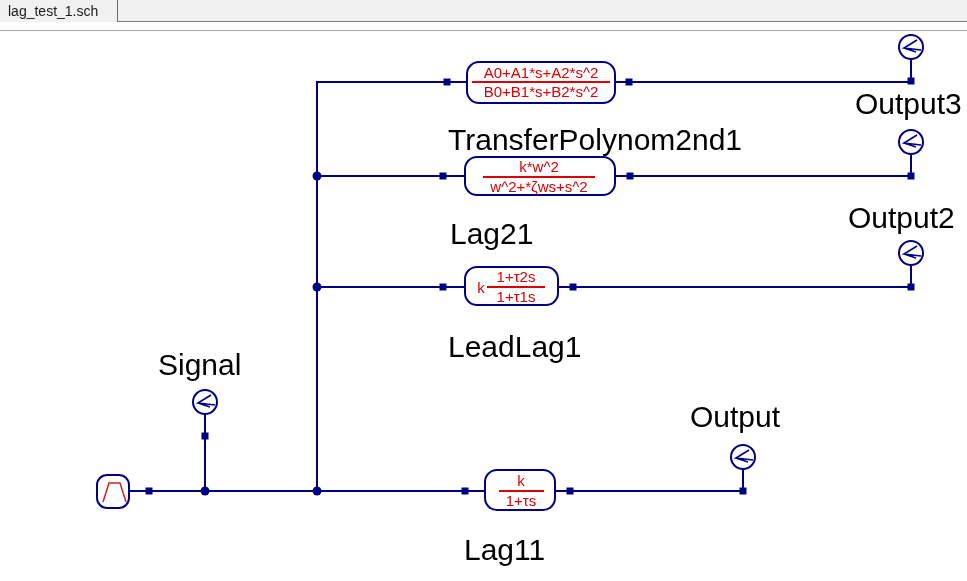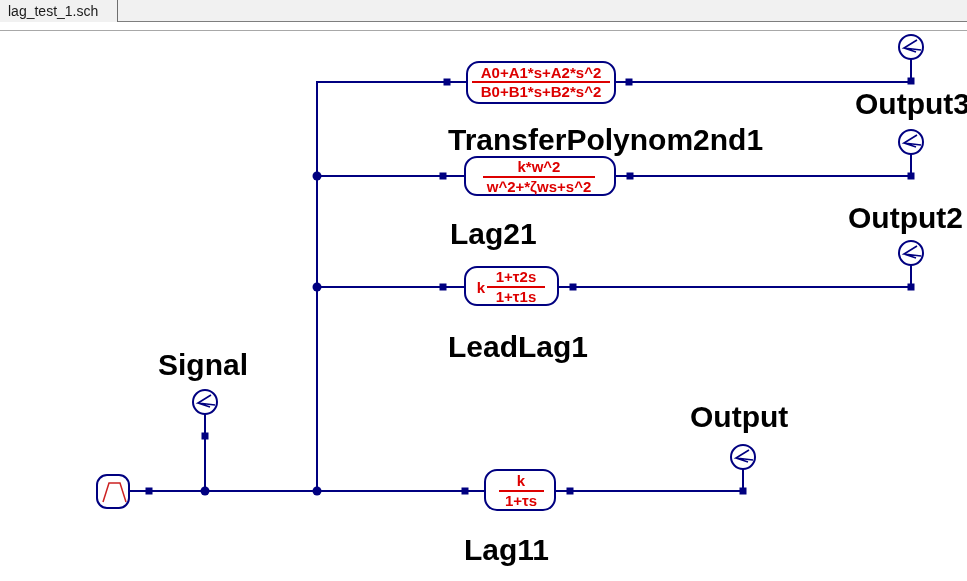--- a/index.html
+++ b/index.html
@@ -20,21 +20,21 @@
     box-sizing:border-box; display:flex; align-items:center;
     padding-left:8px; cursor:default;
   }
   .tab span {
     font-size:14px; color:#1a1a1a; white-space:nowrap;
   }
   .sep-line {
     position:absolute; left:0; top:30px; width:967px; height:0;
     border-top:1px solid #a8a8a8;
   }
-  .canvas-wrap { position:absolute; left:0; top:31px; width:865px; height:550px; background:#ffffff;font-weight:bold; }
+  .canvas-wrap { position:absolute; left:0; top:31px; width:865px; height:550px; background:#ffffff; }
   svg text { font-family:"Liberation Sans", sans-serif; }
   .wire   { stroke:#000080; stroke-width:2; fill:none; }
   .sym    { stroke:#000080; stroke-width:2; fill:none; }
   .port   { fill:#000080; stroke:none; }
   .junc   { fill:#000080; stroke:none; }
   .frac   { stroke:#dd0000; stroke-width:2; }
   .ftext  { fill:#dd0000; font-size:15px; }
   .lbl    { fill:#000000; font-size:30px; }
   .needle { stroke:#000080; stroke-width:1.6; fill:none; }
   .wave   { stroke:#cc2222; stroke-width:1.5; fill:none; }

